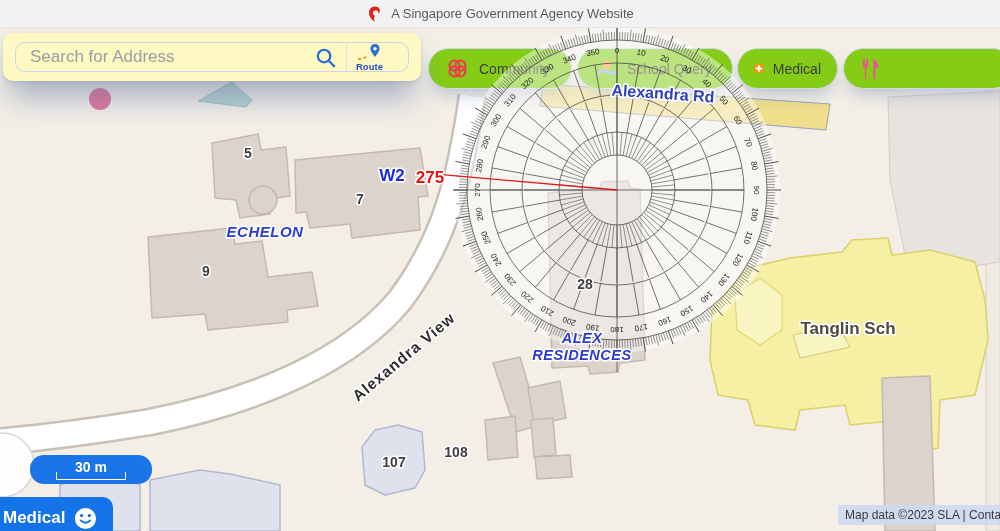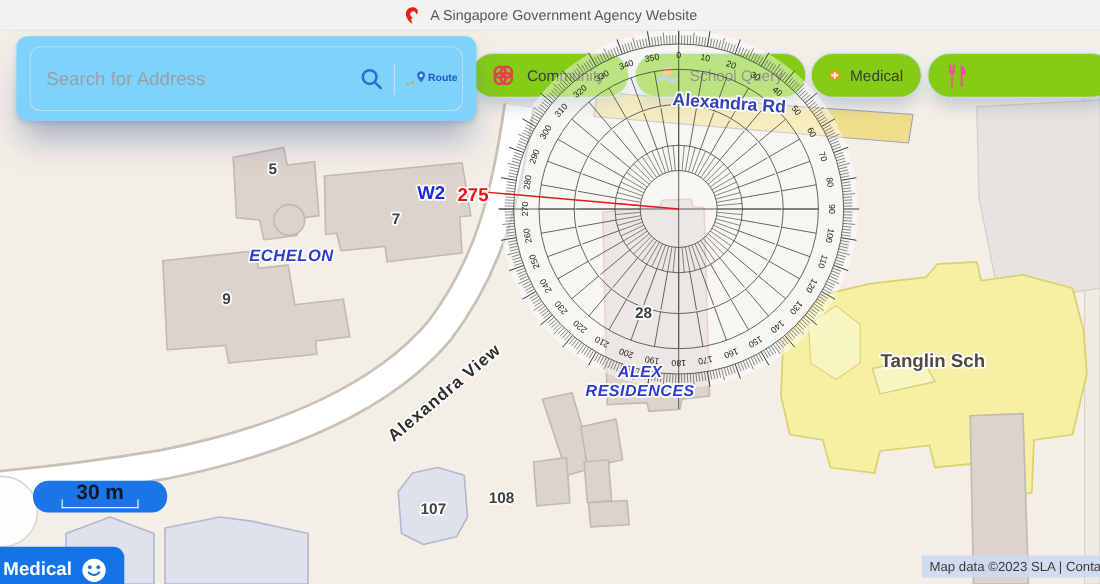--- a/index.html
+++ b/index.html
@@ -11,46 +11,46 @@
           border-bottom:1px solid #e4e4e4;display:flex;align-items:center;justify-content:center;gap:7px;
           z-index:20;}
   .banner span{font-size:13px;color:#58595b;}
 
   
   .map{position:absolute;top:27px;left:0;width:1000px;height:504px;}
   #base-svg,#overlay-svg{position:absolute;top:0;left:0;}
   #overlay-svg{z-index:10;pointer-events:none;}
 
   
-  .search-card{position:absolute;left:3px;top:6px;width:418px;height:77px;background:#7dd3fc;
+  .search-card{position:absolute;left:3px;top:6px;width:418px;height:48px;background:#fef9c3;
                border-radius:10px;z-index:6;
-               box-shadow:0 22px 30px -6px rgba(90,110,155,.5),0 2px 4px rgba(120,130,160,.25);margin-left:12px;}
+               box-shadow:0 22px 30px -6px rgba(90,110,155,.5),0 2px 4px rgba(120,130,160,.25);}
   .search-box{position:absolute;left:12px;top:9px;right:12px;bottom:9px;border:1.5px solid #c9d5ea;
               border-radius:10px;display:flex;align-items:center;}
   .search-box input{flex:1;border:none;outline:none;background:transparent;font-size:17px;
               color:#333;padding:0 8px 0 14px;font-family:"Liberation Sans",sans-serif;}
   .search-box input::placeholder{color:#9b9ea3;}
   .divider{width:1px;height:28px;background:#d9dfea;margin:0 9px;}
-  .route-btn{width:48px;display:flex;flex-direction:row;align-items:center;justify-content:center;
+  .route-btn{width:48px;display:flex;flex-direction:column;align-items:flex-start;justify-content:center;
              cursor:pointer;padding-right:4px;}
   .route-btn b{font-size:9.5px;color:#2453c6;font-weight:bold;line-height:10px;}
 
   
   .cat-btn{position:absolute;top:21px;height:41px;background:#84cc16;border:1px solid #cdd8ec;
            border-radius:21px;display:flex;align-items:center;gap:9px;padding:15px 16px;
            box-sizing:border-box;z-index:5;font-size:14px;color:#3c3c3c;
            box-shadow:0 10px 16px -4px rgba(110,130,170,.4);}
   .cat-community{left:428px;width:144px;}
   .cat-school{left:577px;width:156px;}
   .cat-medical{left:737px;width:101px;}
   .cat-hawker{left:843px;width:170px;}
 
   
-  .scale-pill{position:absolute;left:30px;top:410px;width:122px;height:29px;background:#1b75e8;
-              border-radius:14px;z-index:12;color:#0f172a;font-size:19px;font-weight:bold;
+  .scale-pill{position:absolute;left:30px;top:428px;width:122px;height:29px;background:#1b75e8;
+              border-radius:14px;z-index:12;color:#ffffff;font-size:14px;font-weight:bold;
               text-align:center;line-height:24px;}
   .scale-bracket{position:absolute;left:26px;right:26px;bottom:4px;height:7px;
                  border-left:1.5px solid #fff;border-right:1.5px solid #fff;border-bottom:1.5px solid #fff;}
 
   
   .feedback-btn{position:absolute;left:-15px;top:470px;width:128px;height:42px;background:#1573e8;
                 border-radius:0 10px 10px 0;z-index:12;display:flex;align-items:center;gap:8px;
                 color:#fff;font-weight:bold;font-size:17px;padding-left:18px;box-sizing:border-box;cursor:pointer;}
 
   

